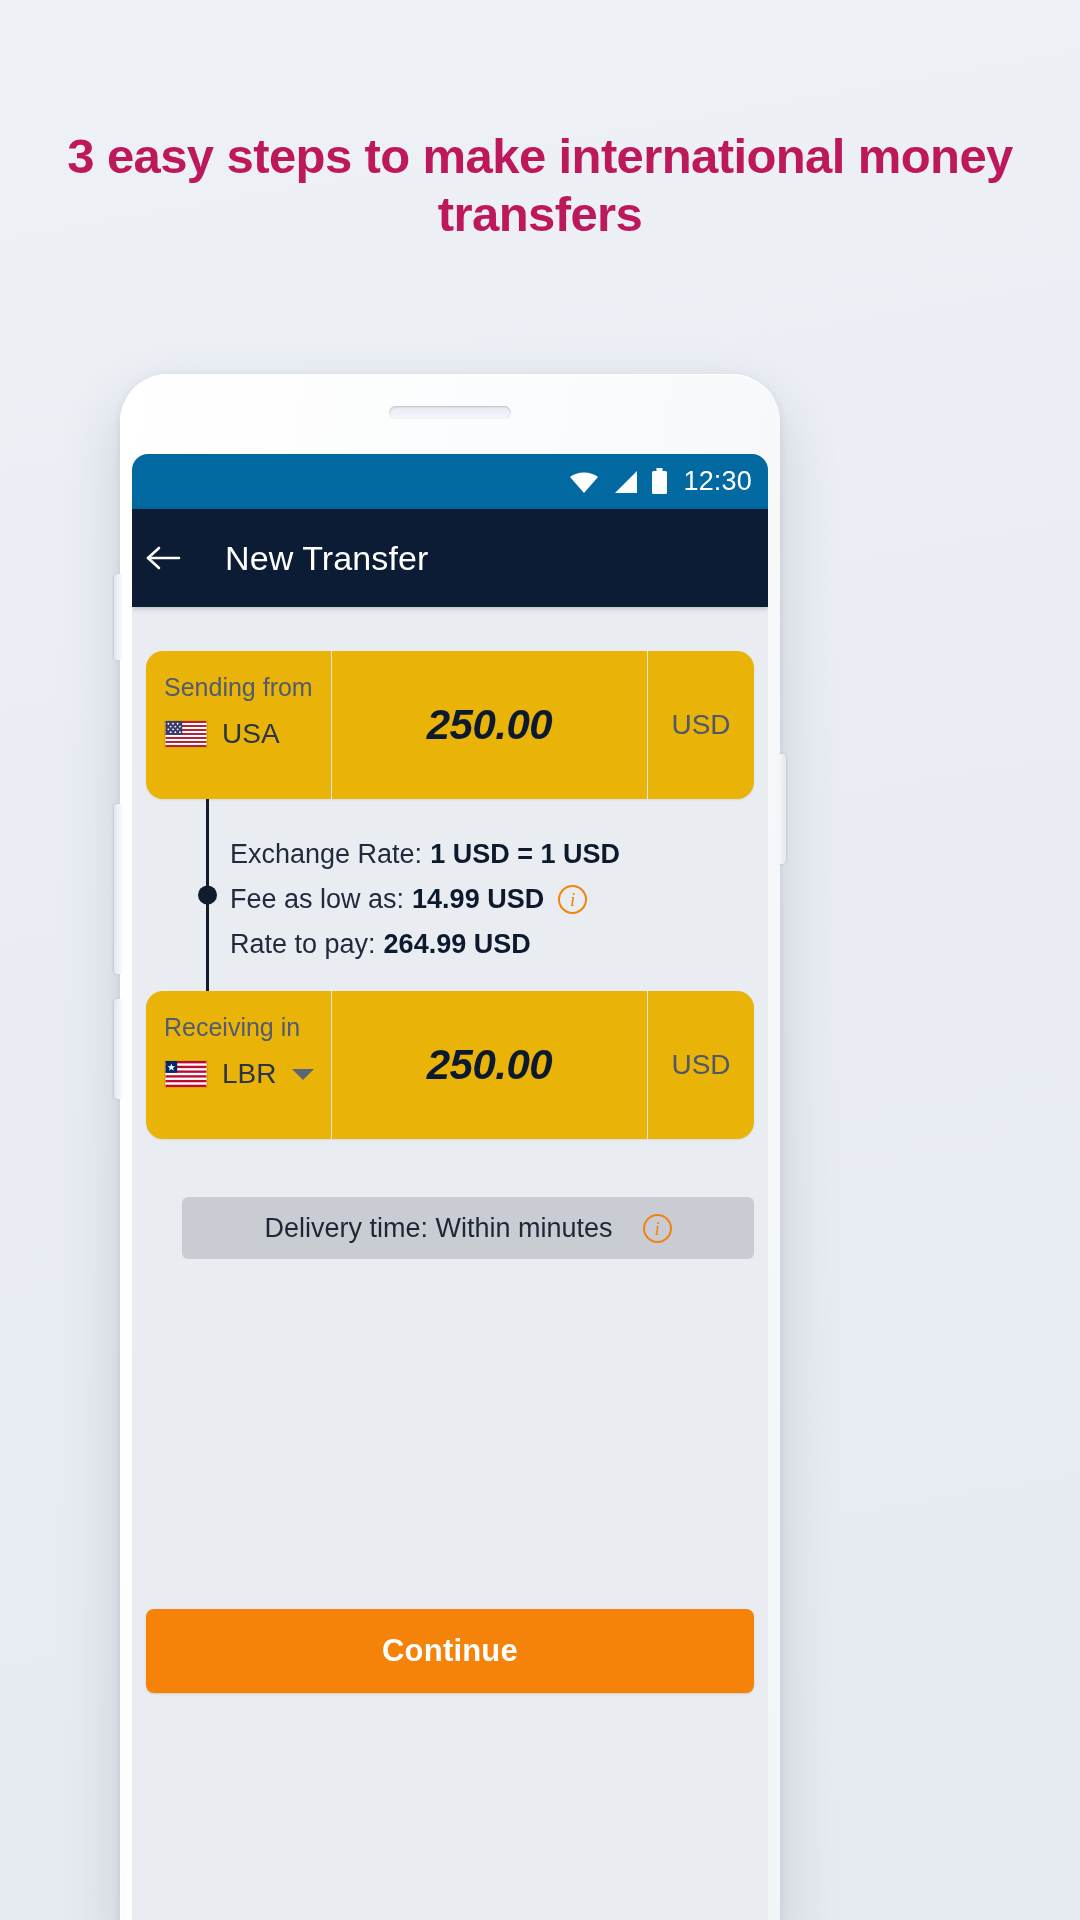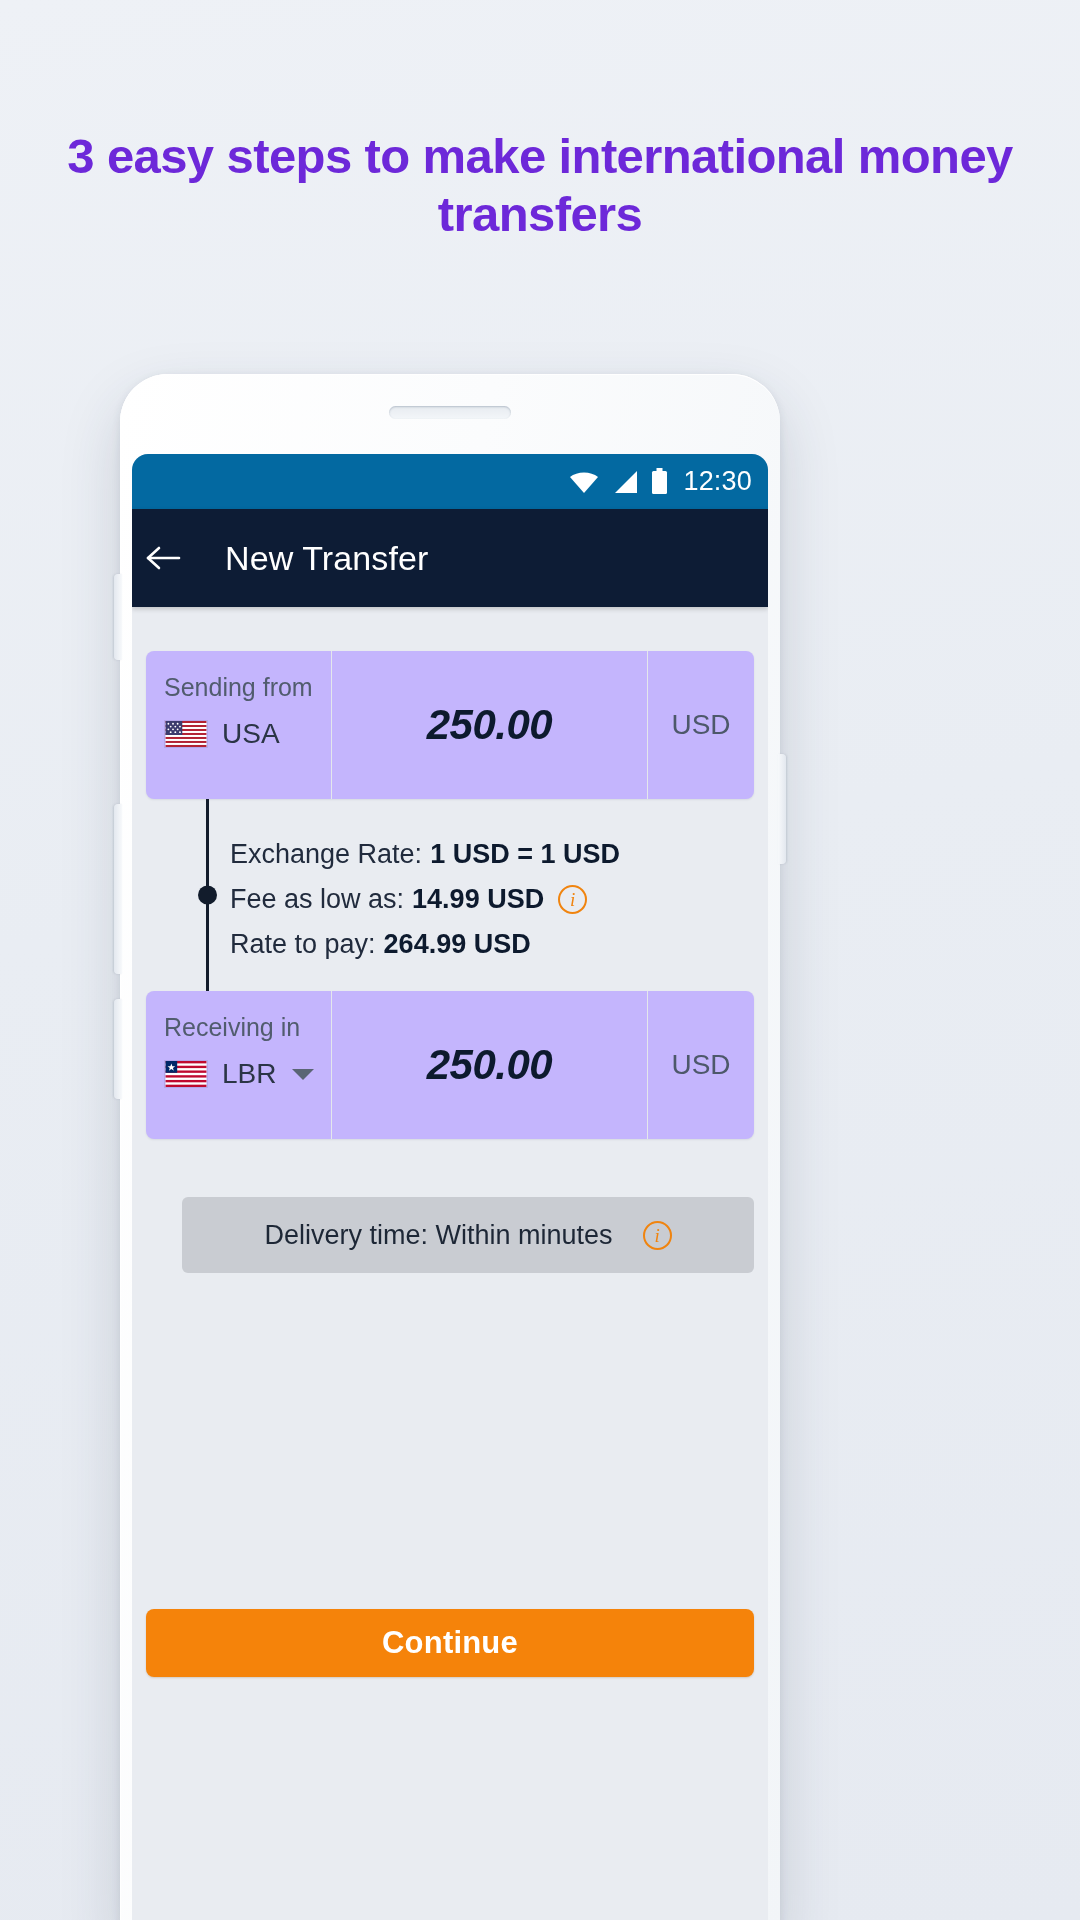--- a/index.html
+++ b/index.html
@@ -16,21 +16,21 @@
   }
   
   .headline {
     position:absolute;
     left:0; right:0; top:128px;
     text-align:center;
     font-size:49px;
     font-weight:bold;
     line-height:1.18;
     letter-spacing:-0.6px;
-    color:#6d28d9;
+    color:#be185d;
     padding:0 60px;
   }
   
   .phone {
     position:absolute;
     left:120px;
     top:374px;
     width:660px;
     height:1560px;
     background:linear-gradient(100deg,#ffffff 0%, #fbfcfd 40%, #f2f5f8 100%);
@@ -118,22 +118,22 @@
   
   .content {
     padding:0 14px;
     position:relative;
     height:1327px;
   }
   .spacer-top { height:44px; }
   
   .cur-card {
     display:flex;
-    background:#c4b5fd;
-    border-radius:8px;
+    background:#eab308;
+    border-radius:17px;
     overflow:hidden;
     box-shadow:0 1px 2px rgba(50,65,90,.10);
     height:148px;
   }
   .cur-col-left {
     width:186px;
     border-right:1px solid #e4e7ec;
     padding:22px 0 0 18px;
     display:flex;
     flex-direction:column;
@@ -227,41 +227,41 @@
     font-style:italic;
     font-family:"Liberation Serif", serif;
     margin-left:14px;
     line-height:1;
   }
   
   .delivery-wrap { padding-top:58px; }
   .delivery-bar {
     background:#c9ccd2;
     border-radius:6px;
-    height:76px;
+    height:62px;
     display:flex;
     align-items:center;
     justify-content:center;
     gap:16px;
     margin-left:36px;
   }
   .delivery-text {
     font-size:27px;
     color:#1d2736;
   }
   
   .continue-wrap {
     position:absolute;
     left:14px; right:14px;
     top:1002px;
   }
   .continue-btn {
     background:#f5830a;
     border-radius:8px;
-    height:68px;
+    height:84px;
     display:flex;
     align-items:center;
     justify-content:center;
     border:none;
     width:100%;
     cursor:pointer;
     box-shadow:0 1px 2px rgba(120,70,0,.2);
   }
   .continue-label {
     color:#ffffff;

